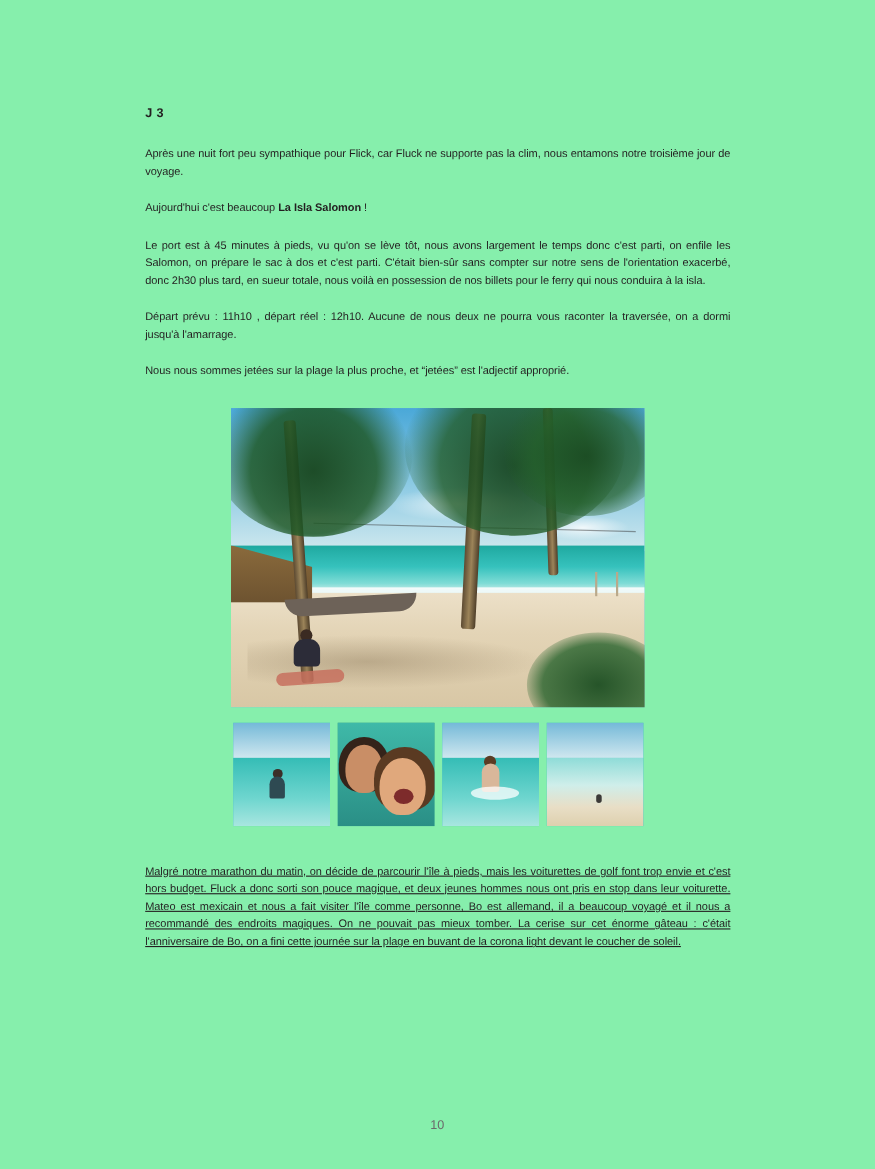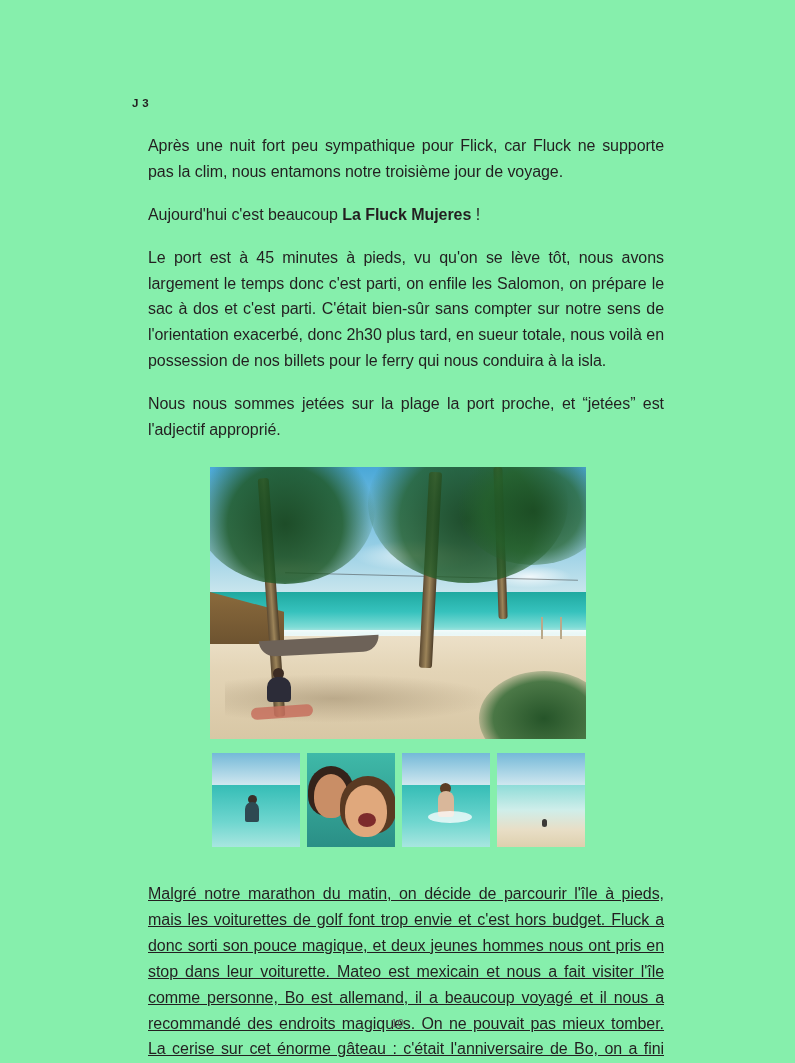--- a/index.html
+++ b/index.html
@@ -30,23 +30,23 @@
     width: 532px;
   }
   .heading {
     font-size: 11.5px;
     font-weight: bold;
     letter-spacing: 0.3px;
     margin: 0 0 22px 0;
     line-height: 1.3;
   }
   p.para {
-    font-size: 16px;
+    font-size: 10px;
     line-height: 1.62;
-    margin: 0 0 17px 16px;
+    margin: 0 0 17px 0;
     text-align: justify;
     text-justify: inter-word;
     letter-spacing: -0.05px;
   }
   p.para.last {
     margin-bottom: 0;
     text-decoration: underline;
   }
   .bold {
     font-weight: bold;
@@ -306,26 +306,27 @@
 <body>
 
 <div class="page">
 
   <div class="content">
 
     <h1 class="heading">J 3</h1>
 
     <p class="para">Après une nuit fort peu sympathique pour Flick, car Fluck ne supporte pas la clim, nous entamons notre troisième jour de voyage.</p>
 
-    <p class="para"><span>Aujourd'hui c'est beaucoup </span><span class="bold">La Fluck Mujeres</span><span> !</span></p>
+    <p class="para"><span>Aujourd'hui c'est beaucoup </span><span class="bold">La Isla Salomon</span><span> !</span></p>
 
     <p class="para">Le port est à 45 minutes à pieds, vu qu'on se lève tôt, nous avons largement le temps donc c'est parti, on enfile les Salomon, on prépare le sac à dos et c'est parti. C'était bien-sûr sans compter sur notre sens de l'orientation exacerbé, donc 2h30 plus tard, en sueur totale, nous voilà en possession de nos billets pour le ferry qui nous conduira à la isla.</p>
 
-
-    <p class="para">Nous nous sommes jetées sur la plage la port proche, et “jetées” est l'adjectif approprié.</p>
+    <p class="para">Départ prévu :  11h10   , départ réel : 12h10. Aucune de nous deux ne pourra vous raconter la traversée, on a dormi jusqu'à l'amarrage.</p>
+
+    <p class="para">Nous nous sommes jetées sur la plage la plus proche, et “jetées” est l'adjectif approprié.</p>
 
     <div class="media">
 
       <div class="hero">
         <div class="sky"></div>
         <div class="clouds"></div>
         <div class="sea"></div>
         <div class="surf"></div>
         <div class="sand"></div>
         <div class="wire"></div>

